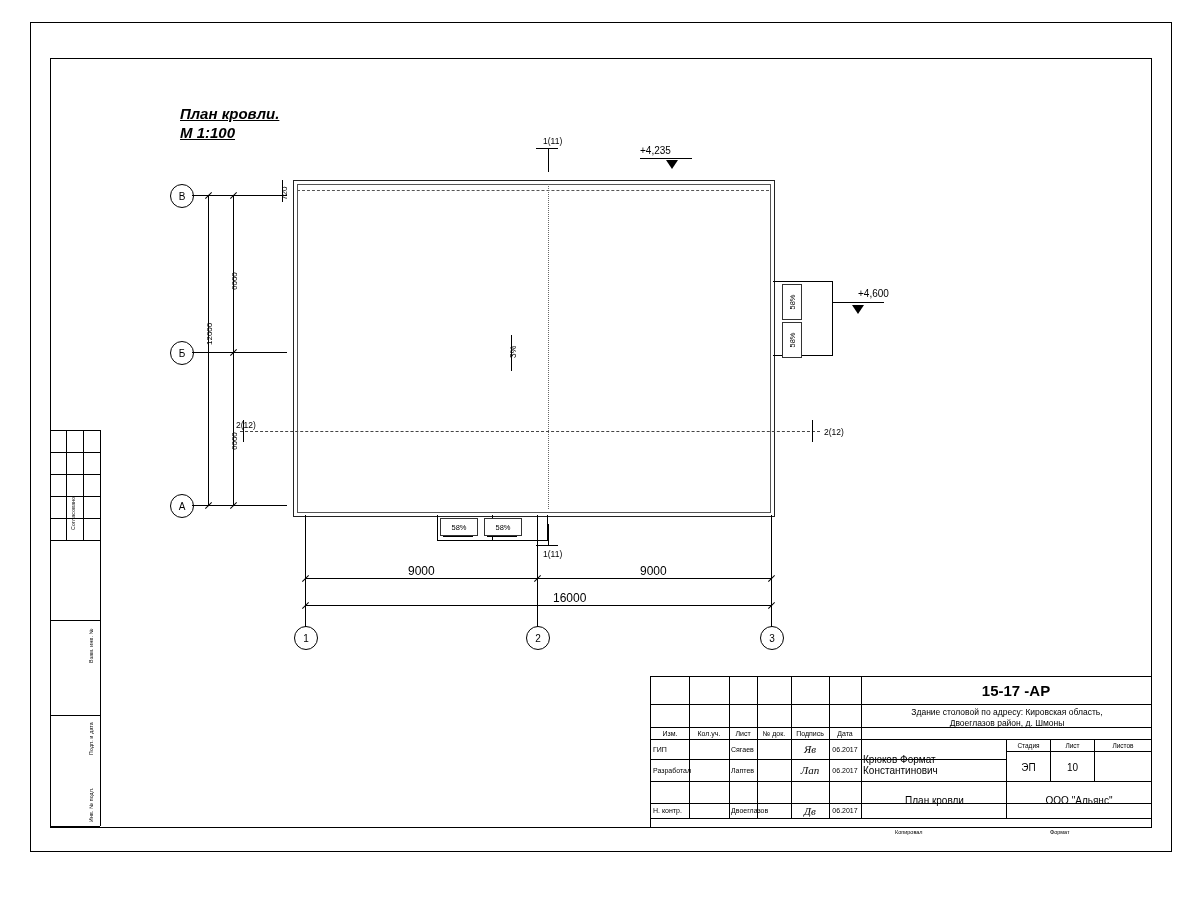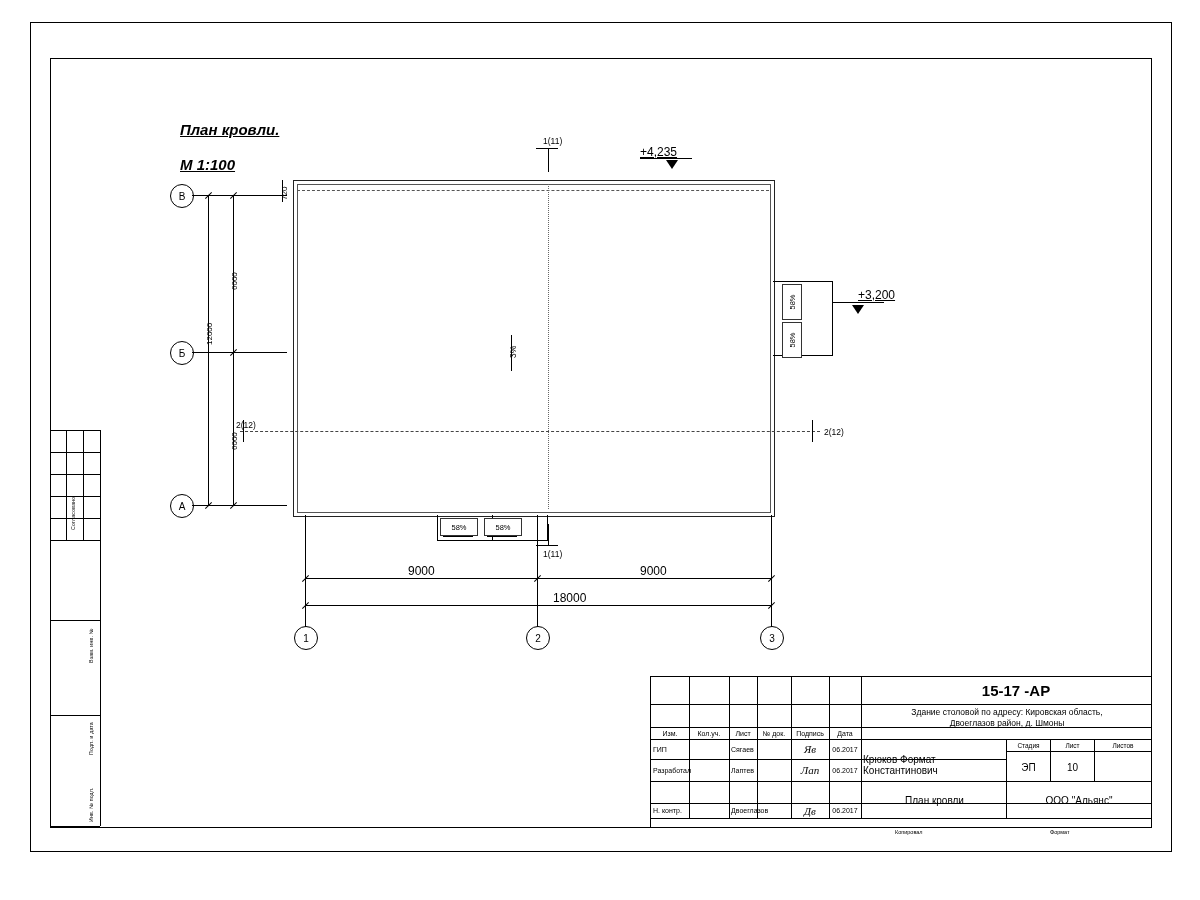--- a/index.html
+++ b/index.html
@@ -12,21 +12,21 @@
   .frame-border{position:absolute;left:50px;top:58px;width:1100px;height:768px;border:1.4px solid #000;}
 
   
   .left-col{position:absolute;left:50px;top:430px;width:50px;height:396px;border-right:1px solid #000;}
   .left-col .hline{position:absolute;left:0;width:50px;border-top:1px solid #000;}
   .left-col .vline{position:absolute;top:0;height:100%;border-left:1px solid #000;}
   .vtext{position:absolute;transform-origin:0 0;transform:rotate(-90deg);font-size:5.2px;white-space:nowrap;letter-spacing:.2px;}
 
   
   .plan-title{position:absolute;left:180px;top:104px;font-style:italic;font-weight:bold;font-size:15px;line-height:19px;}
-  .plan-title u{text-decoration:underline;margin-top:16px;}
+  .plan-title u{text-decoration:underline;}
   .t-line{display:block;}
 
   
   .ln{position:absolute;background:#000;}
   .h1{height:1px;}
   .v1{width:1px;}
   .dash-h{position:absolute;height:0;border-top:1px dashed #555;}
   .dot-v{position:absolute;width:0;border-left:1px dotted #666;}
   .cl-h{position:absolute;height:0;border-top:1px dashed #444;}
 
@@ -41,21 +41,21 @@
   
   .dim{position:absolute;font-size:12px;color:#000;white-space:nowrap;}
   .dim-v{position:absolute;font-size:8px;white-space:nowrap;transform-origin:0 0;transform:rotate(-90deg);}
   .lbl{position:absolute;font-size:8.5px;white-space:nowrap;}
   .lbl-v{position:absolute;font-size:8.5px;white-space:nowrap;transform-origin:0 0;transform:rotate(-90deg);}
 
   
   .tick{position:absolute;width:9px;height:0;border-top:1px solid #000;transform-origin:50% 50%;transform:rotate(-45deg);}
 
   
-  .elev{position:absolute;font-size:12px;text-decoration:underline;}
+  .elev{position:absolute;font-size:10px;}
   .arrowdown{position:absolute;width:0;height:0;border-left:6px solid transparent;border-right:6px solid transparent;border-top:9px solid #000;}
 
   
   .sbox{position:absolute;border:1px solid #333;background:#fff;font-size:7.5px;display:flex;align-items:center;justify-content:center;}
   .sbox-v{position:absolute;border:1px solid #333;background:#fff;font-size:7.5px;}
   .sbox-v span{position:absolute;left:50%;top:50%;transform:translate(-50%,-50%) rotate(-90deg);white-space:nowrap;}
 
   
   .tb{position:absolute;left:650px;top:676px;width:500px;height:150px;border:1px solid #000;background:#fff;}
   .tb .cell{position:absolute;box-sizing:border-box;font-size:7px;display:flex;align-items:center;}
@@ -162,41 +162,41 @@
   <div class="ln h1" style="left:305px;top:578px;width:466px;"></div>
   <div class="ln h1" style="left:305px;top:605px;width:466px;"></div>
   <div class="tick" style="left:301px;top:578px;"></div>
   <div class="tick" style="left:533px;top:578px;"></div>
   <div class="tick" style="left:767px;top:578px;"></div>
   <div class="tick" style="left:301px;top:605px;"></div>
   <div class="tick" style="left:767px;top:605px;"></div>
 
   <div class="dim" style="left:408px;top:564px;">9000</div>
   <div class="dim" style="left:640px;top:564px;">9000</div>
-  <div class="dim" style="left:553px;top:591px;">18000</div>
+  <div class="dim" style="left:553px;top:591px;">16000</div>
 
   <div class="ln h1" style="left:536px;top:148px;width:22px;"></div>
   <div class="ln v1" style="left:548px;top:148px;height:24px;"></div>
   <div class="lbl" style="left:543px;top:136px;">1(11)</div>
 
   <div class="ln h1" style="left:536px;top:545px;width:22px;"></div>
   <div class="ln v1" style="left:548px;top:524px;height:22px;"></div>
   <div class="lbl" style="left:543px;top:549px;">1(11)</div>
 
   <div class="cl-h" style="left:240px;top:431px;width:580px;"></div>
   <div class="ln v1" style="left:243px;top:420px;height:22px;"></div>
   <div class="lbl" style="left:236px;top:420px;">2(12)</div>
   <div class="ln v1" style="left:812px;top:420px;height:22px;"></div>
   <div class="lbl" style="left:824px;top:427px;">2(12)</div>
 
   <div class="elev" style="left:640px;top:145px;">+4,235</div>
   <div class="arrowdown" style="left:666px;top:160px;"></div>
   <div class="ln h1" style="left:640px;top:158px;width:52px;"></div>
 
-  <div class="elev" style="left:858px;top:288px;">+3,200</div>
+  <div class="elev" style="left:858px;top:288px;">+4,600</div>
   <div class="arrowdown" style="left:852px;top:305px;"></div>
   <div class="ln h1" style="left:832px;top:302px;width:52px;"></div>
 
   <div class="tb">
 
     <div class="tbline" style="left:0;top:27px;width:500px;height:1px;"></div>
     <div class="tbline" style="left:0;top:50px;width:500px;height:1px;"></div>
     <div class="tbline" style="left:0;top:62px;width:500px;height:1px;"></div>
     <div class="tbline" style="left:0;top:82px;width:355px;height:1px;"></div>
     <div class="tbline" style="left:0;top:104px;width:500px;height:1px;"></div>

